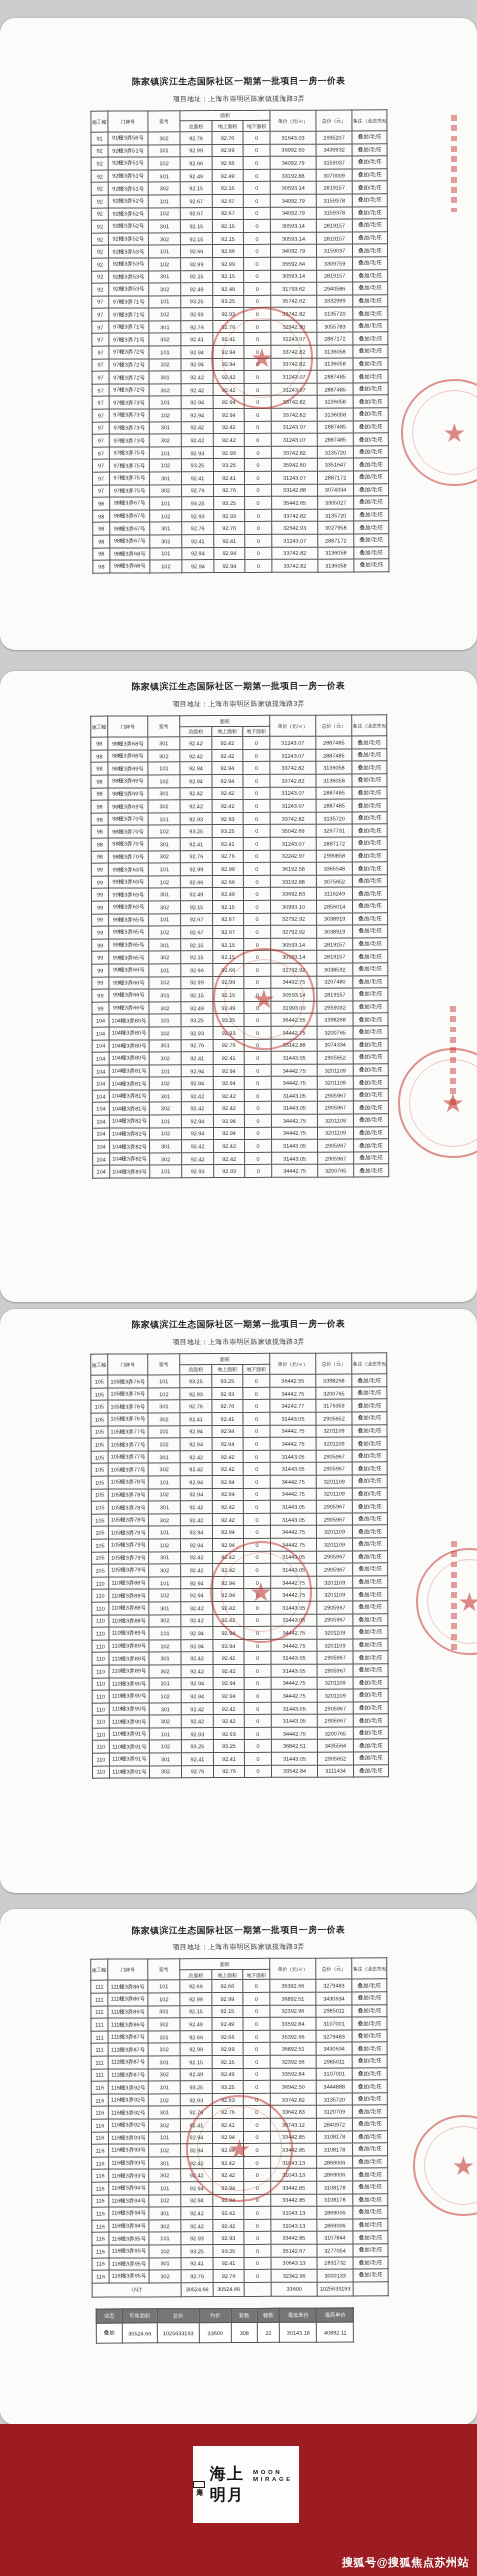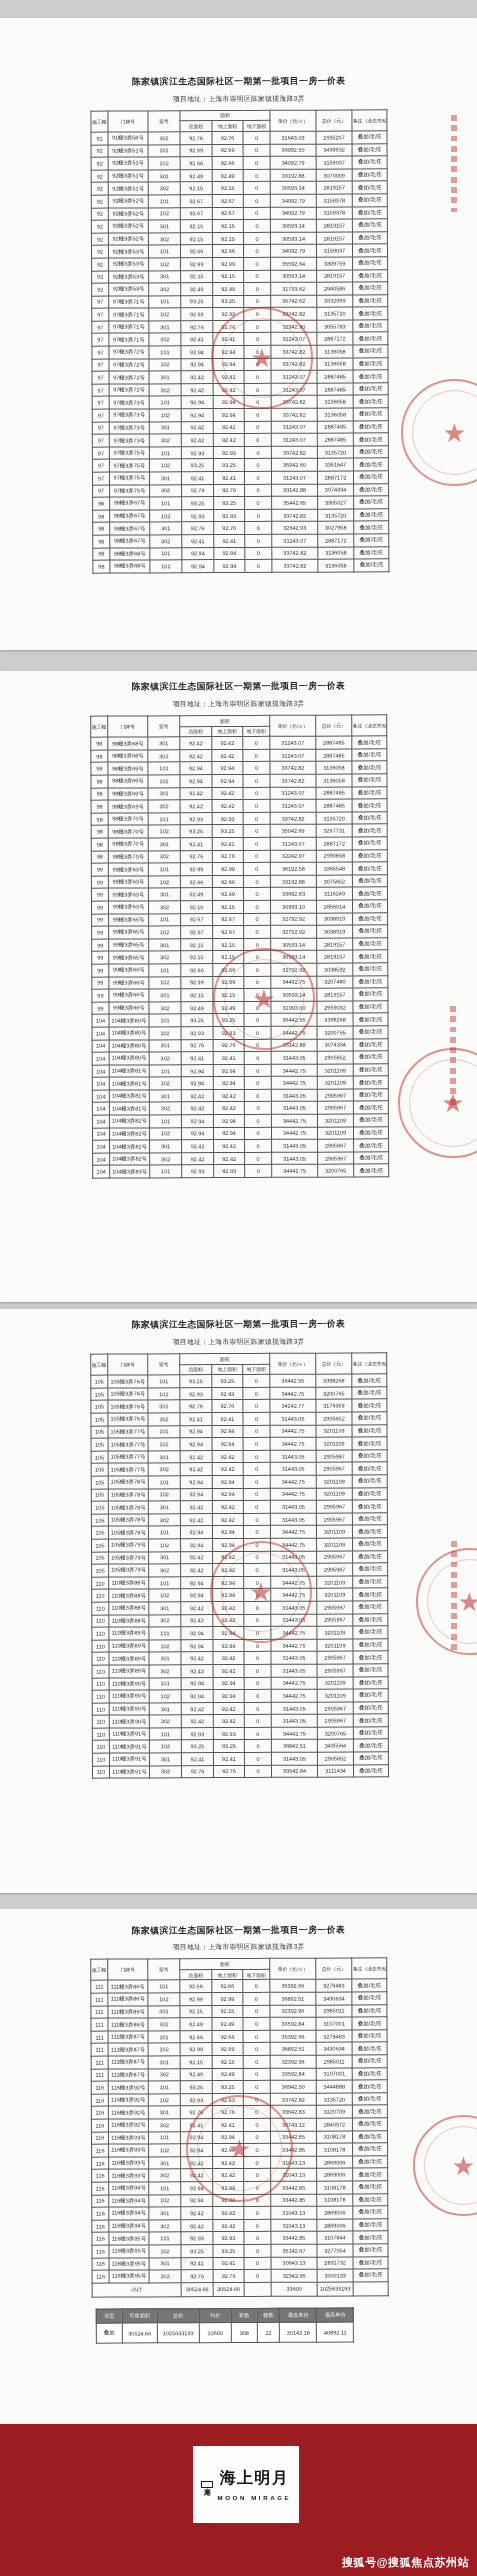--- a/index.html
+++ b/index.html
@@ -4,21 +4,21 @@
 <style>
   html,body{margin:0;padding:0;}
   body{
     width:477px;height:2576px;position:relative;
     background:#cdcdcd;
     font-family:"Liberation Sans","DejaVu Sans",sans-serif;
     color:#2e2e2e;overflow:hidden;
   }
   .page{
     position:absolute;left:0;width:477px;background:#fbfbfa;
-    overflow:hidden;box-shadow:0 0.6px 1.9px rgba(0,0,0,.25);
+    overflow:hidden;box-shadow:0 0.6px 1.9px rgba(0,0,0,.25);border-radius:15px;
   }
   #page1{top:18px;height:632px;}
   #page2{top:671px;height:631px;}
   #page3{top:1309px;height:584px;}
   #page4{top:1909px;height:516px;}
   .page-inner{transform:rotate(-0.25deg);transform-origin:50% 0;}
   .doc-title{
     text-align:center;font-size:8.7px;font-weight:bold;color:#222;
     letter-spacing:0.6px;margin-bottom:5.8px;
   }
@@ -74,21 +74,21 @@
     background:#9c1c21;
   }
   #logo-card{
     position:absolute;left:193px;top:22px;width:106px;height:77px;
     background:#fdfdfd;display:flex;align-items:center;justify-content:center;gap:4.5px;
   }
   #logo-side{
     writing-mode:vertical-rl;font-size:6.4px;font-weight:bold;color:#1c1c1c;
     letter-spacing:1.3px;border:0.6px solid #1c1c1c;padding:1.3px 0.6px;
   }
-  #logo-main{display:flex;flex-direction:column;align-items:center;}
+  #logo-main{display:flex;flex-direction:row;}
   #logo-cn{font-size:16px;font-weight:bold;color:#141414;letter-spacing:1.3px;}
   #logo-en{font-size:6.1px;font-weight:bold;color:#141414;letter-spacing:2.6px;margin-top:4.5px;}
   #watermark{
     position:absolute;right:7.7px;bottom:6.4px;color:#ffffff;
     font-size:11px;font-weight:bold;letter-spacing:0.6px;text-shadow:0 0 0.6px rgba(0,0,0,.2);
   }
 </style>
 </head>
 <body>
 

